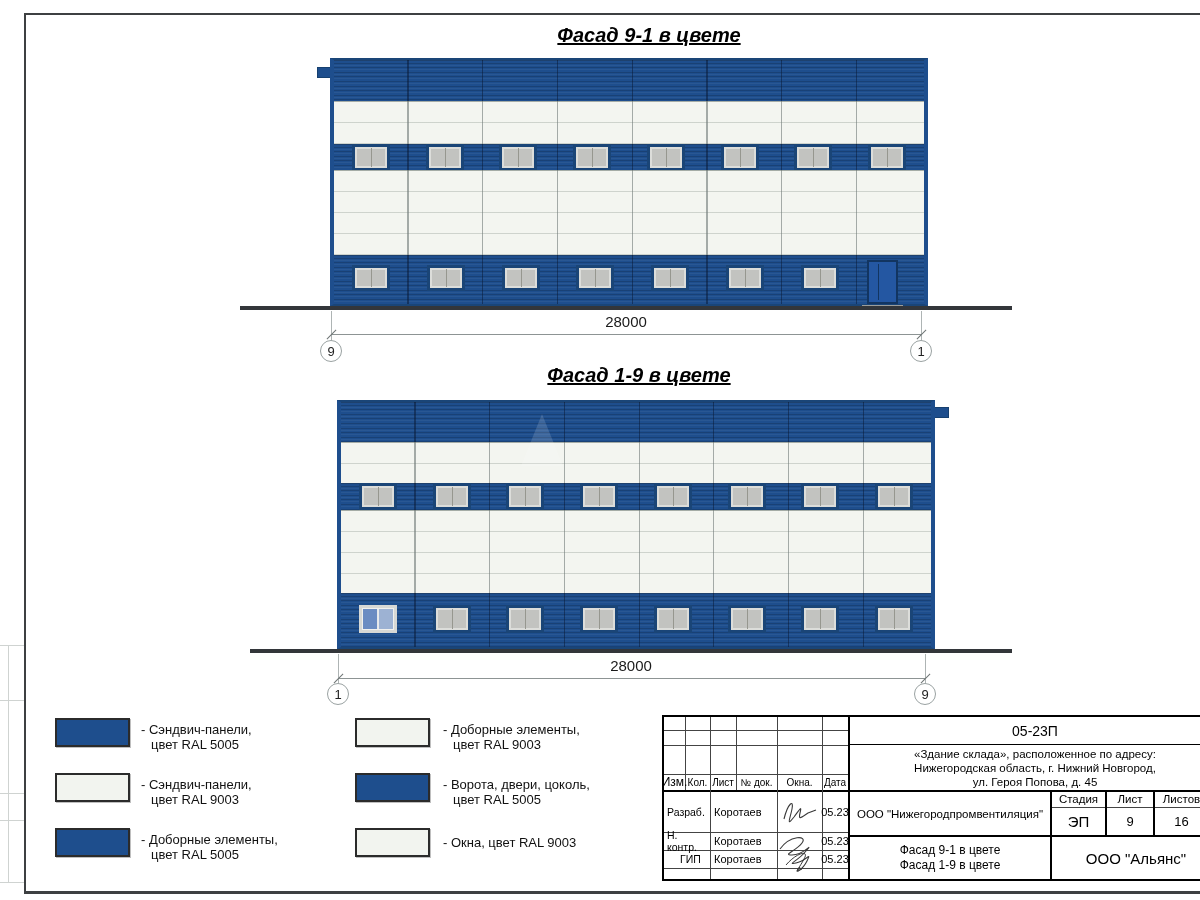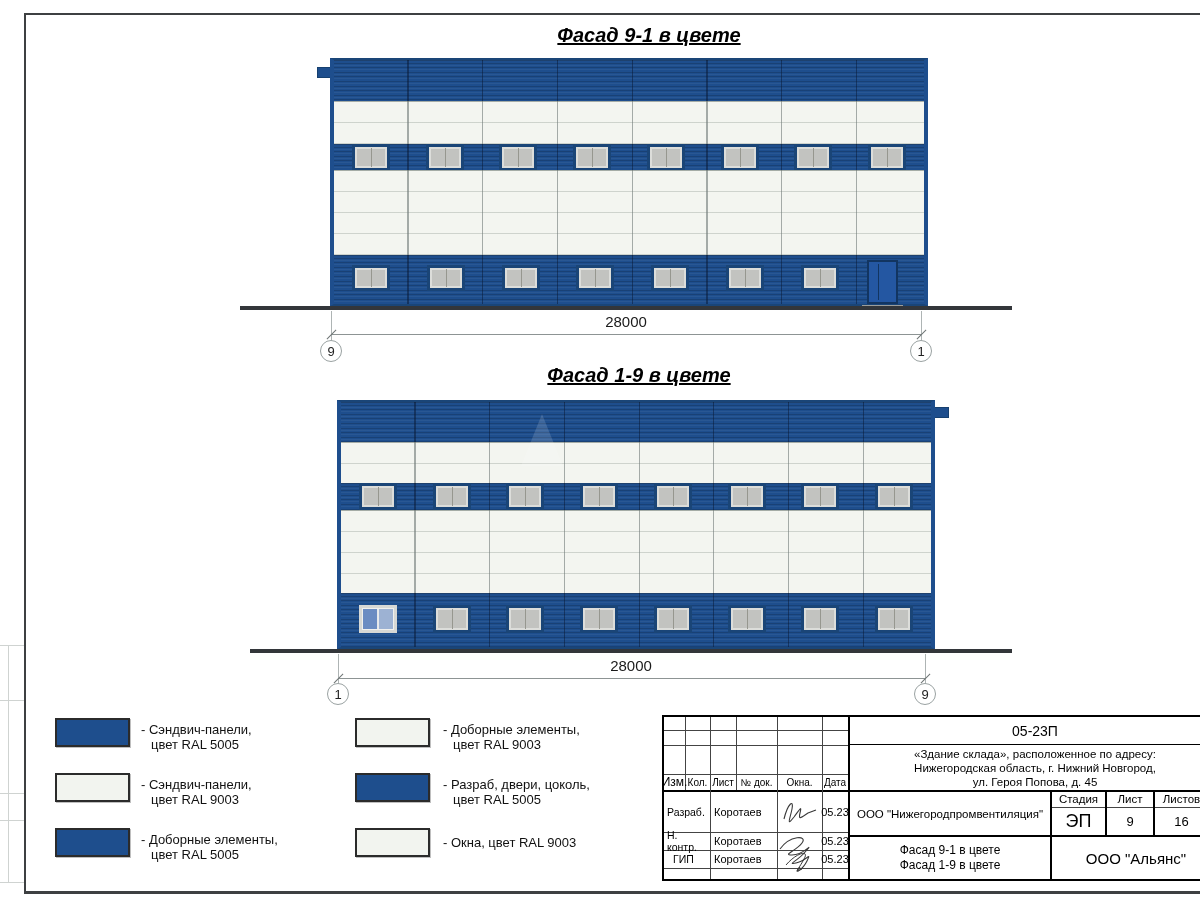--- a/index.html
+++ b/index.html
@@ -185,21 +185,21 @@
     <div>- Доборные элементы,</div>
       <div class="l2">цвет RAL 5005</div>
   </div>
   <div class="sw sw-white" style="left:355px;top:718px;"></div>
   <div class="leg-text" style="left:443px;top:722px;">
     <div>- Доборные элементы,</div>
       <div class="l2">цвет RAL 9003</div>
   </div>
   <div class="sw sw-blue" style="left:355px;top:773px;"></div>
   <div class="leg-text" style="left:443px;top:777px;">
-    <div>- Разраб, двери, цоколь,</div>
+    <div>- Ворота, двери, цоколь,</div>
       <div class="l2">цвет RAL 5005</div>
   </div>
   <div class="sw sw-white" style="left:355px;top:828px;"></div>
   <div class="leg-text" style="left:443px;top:835px;">
     <div>- Окна, цвет RAL 9003</div>
       <div class="l2"></div>
   </div>
 
   <div id="tb">
 
@@ -232,21 +232,21 @@
     <div class="tbc" style="left:72px;top:57px;width:41px;height:16px;font-size:10px;">№ док.</div>
     <div class="tbc" style="left:113px;top:57px;width:45px;height:16px;font-size:10px;">Окна.</div>
     <div class="tbc" style="left:158px;top:57px;width:26px;height:16px;font-size:10px;">Дата</div>
 
     <div class="tbc left" style="left:0;top:75px;width:46px;height:40px;font-size:10.5px;">Разраб.</div>
     <div class="tbc left" style="left:47px;top:75px;width:66px;height:40px;font-size:11px;">Коротаев</div>
     <div class="tbc" style="left:158px;top:75px;width:26px;height:40px;font-size:11px;">05.23</div>
     <div class="tbc left" style="left:0;top:115px;width:46px;height:18px;font-size:10.5px;">Н. контр.</div>
     <div class="tbc left" style="left:47px;top:115px;width:66px;height:18px;font-size:11px;">Коротаев</div>
     <div class="tbc" style="left:158px;top:115px;width:26px;height:18px;font-size:11px;">05.23</div>
-    <div class="tbc left" style="left:6px;top:133px;width:46px;height:18px;font-size:10.5px;">ГИП</div>
+    <div class="tbc left" style="left:13px;top:133px;width:46px;height:18px;font-size:10.5px;">ГИП</div>
     <div class="tbc left" style="left:47px;top:133px;width:66px;height:18px;font-size:11px;">Коротаев</div>
     <div class="tbc" style="left:158px;top:133px;width:26px;height:18px;font-size:11px;">05.23</div>
 
     <svg class="sig" style="left:112px;top:76px;" width="48" height="40" viewBox="0 0 48 40">
       <path d="M8 26 C 12 10, 18 6, 16 16 C 14 26, 10 34, 18 24 C 24 16, 26 12, 24 20 C 22 28, 26 24, 32 20 L 40 17" fill="none" stroke="#3a3a3a" stroke-width="1.1"></path>
     </svg>
     <svg class="sig" style="left:110px;top:114px;" width="50" height="46" viewBox="0 0 50 46">
       <path d="M6 18 C 16 4, 34 4, 28 12 C 22 20, 8 24, 18 24 C 30 24, 40 10, 32 20 C 24 30, 12 34, 22 32 C 32 30, 38 20, 33 30 C 28 40, 18 44, 26 36" fill="none" stroke="#3a3a3a" stroke-width="1.1"></path>
       <path d="M12 34 C 22 22, 36 18, 30 28 C 26 36, 20 42, 28 38" fill="none" stroke="#3a3a3a" stroke-width="1"></path>
     </svg>
@@ -254,21 +254,21 @@
     <div class="tbc" style="left:186px;top:0;width:370px;height:27px;font-size:14px;">05-23П</div>
     <div class="tbc" style="left:186px;top:28px;width:370px;height:45px;font-size:11.5px;line-height:14px;flex-direction:column;">
       <div>«Здание склада», расположенное по адресу:</div>
       <div>Нижегородская область, г. Нижний Новгород,</div>
       <div>ул. Героя Попова, д. 45</div>
     </div>
     <div class="tbc" style="left:186px;top:75px;width:200px;height:43px;font-size:11.5px;">ООО "Нижегородпромвентиляция"</div>
     <div class="tbc" style="left:388px;top:74px;width:53px;height:16px;font-size:11.5px;">Стадия</div>
     <div class="tbc" style="left:443px;top:74px;width:46px;height:16px;font-size:11.5px;">Лист</div>
     <div class="tbc" style="left:491px;top:74px;width:53px;height:16px;font-size:11.5px;">Листов</div>
-    <div class="tbc" style="left:388px;top:91px;width:53px;height:27px;font-size:18px;">ЭП</div>
+    <div class="tbc" style="left:388px;top:91px;width:53px;height:27px;font-size:15px;">ЭП</div>
     <div class="tbc" style="left:443px;top:91px;width:46px;height:27px;font-size:13px;">9</div>
     <div class="tbc" style="left:491px;top:91px;width:53px;height:27px;font-size:13px;">16</div>
     <div class="tbc" style="left:186px;top:120px;width:200px;height:42px;font-size:12px;line-height:15px;flex-direction:column;">
       <div>Фасад 9-1 в цвете</div>
       <div>Фасад 1-9 в цвете</div>
     </div>
     <div class="tbc" style="left:388px;top:120px;width:168px;height:42px;font-size:15px;">ООО "Альянс"</div>
   </div>
 
 </div>

